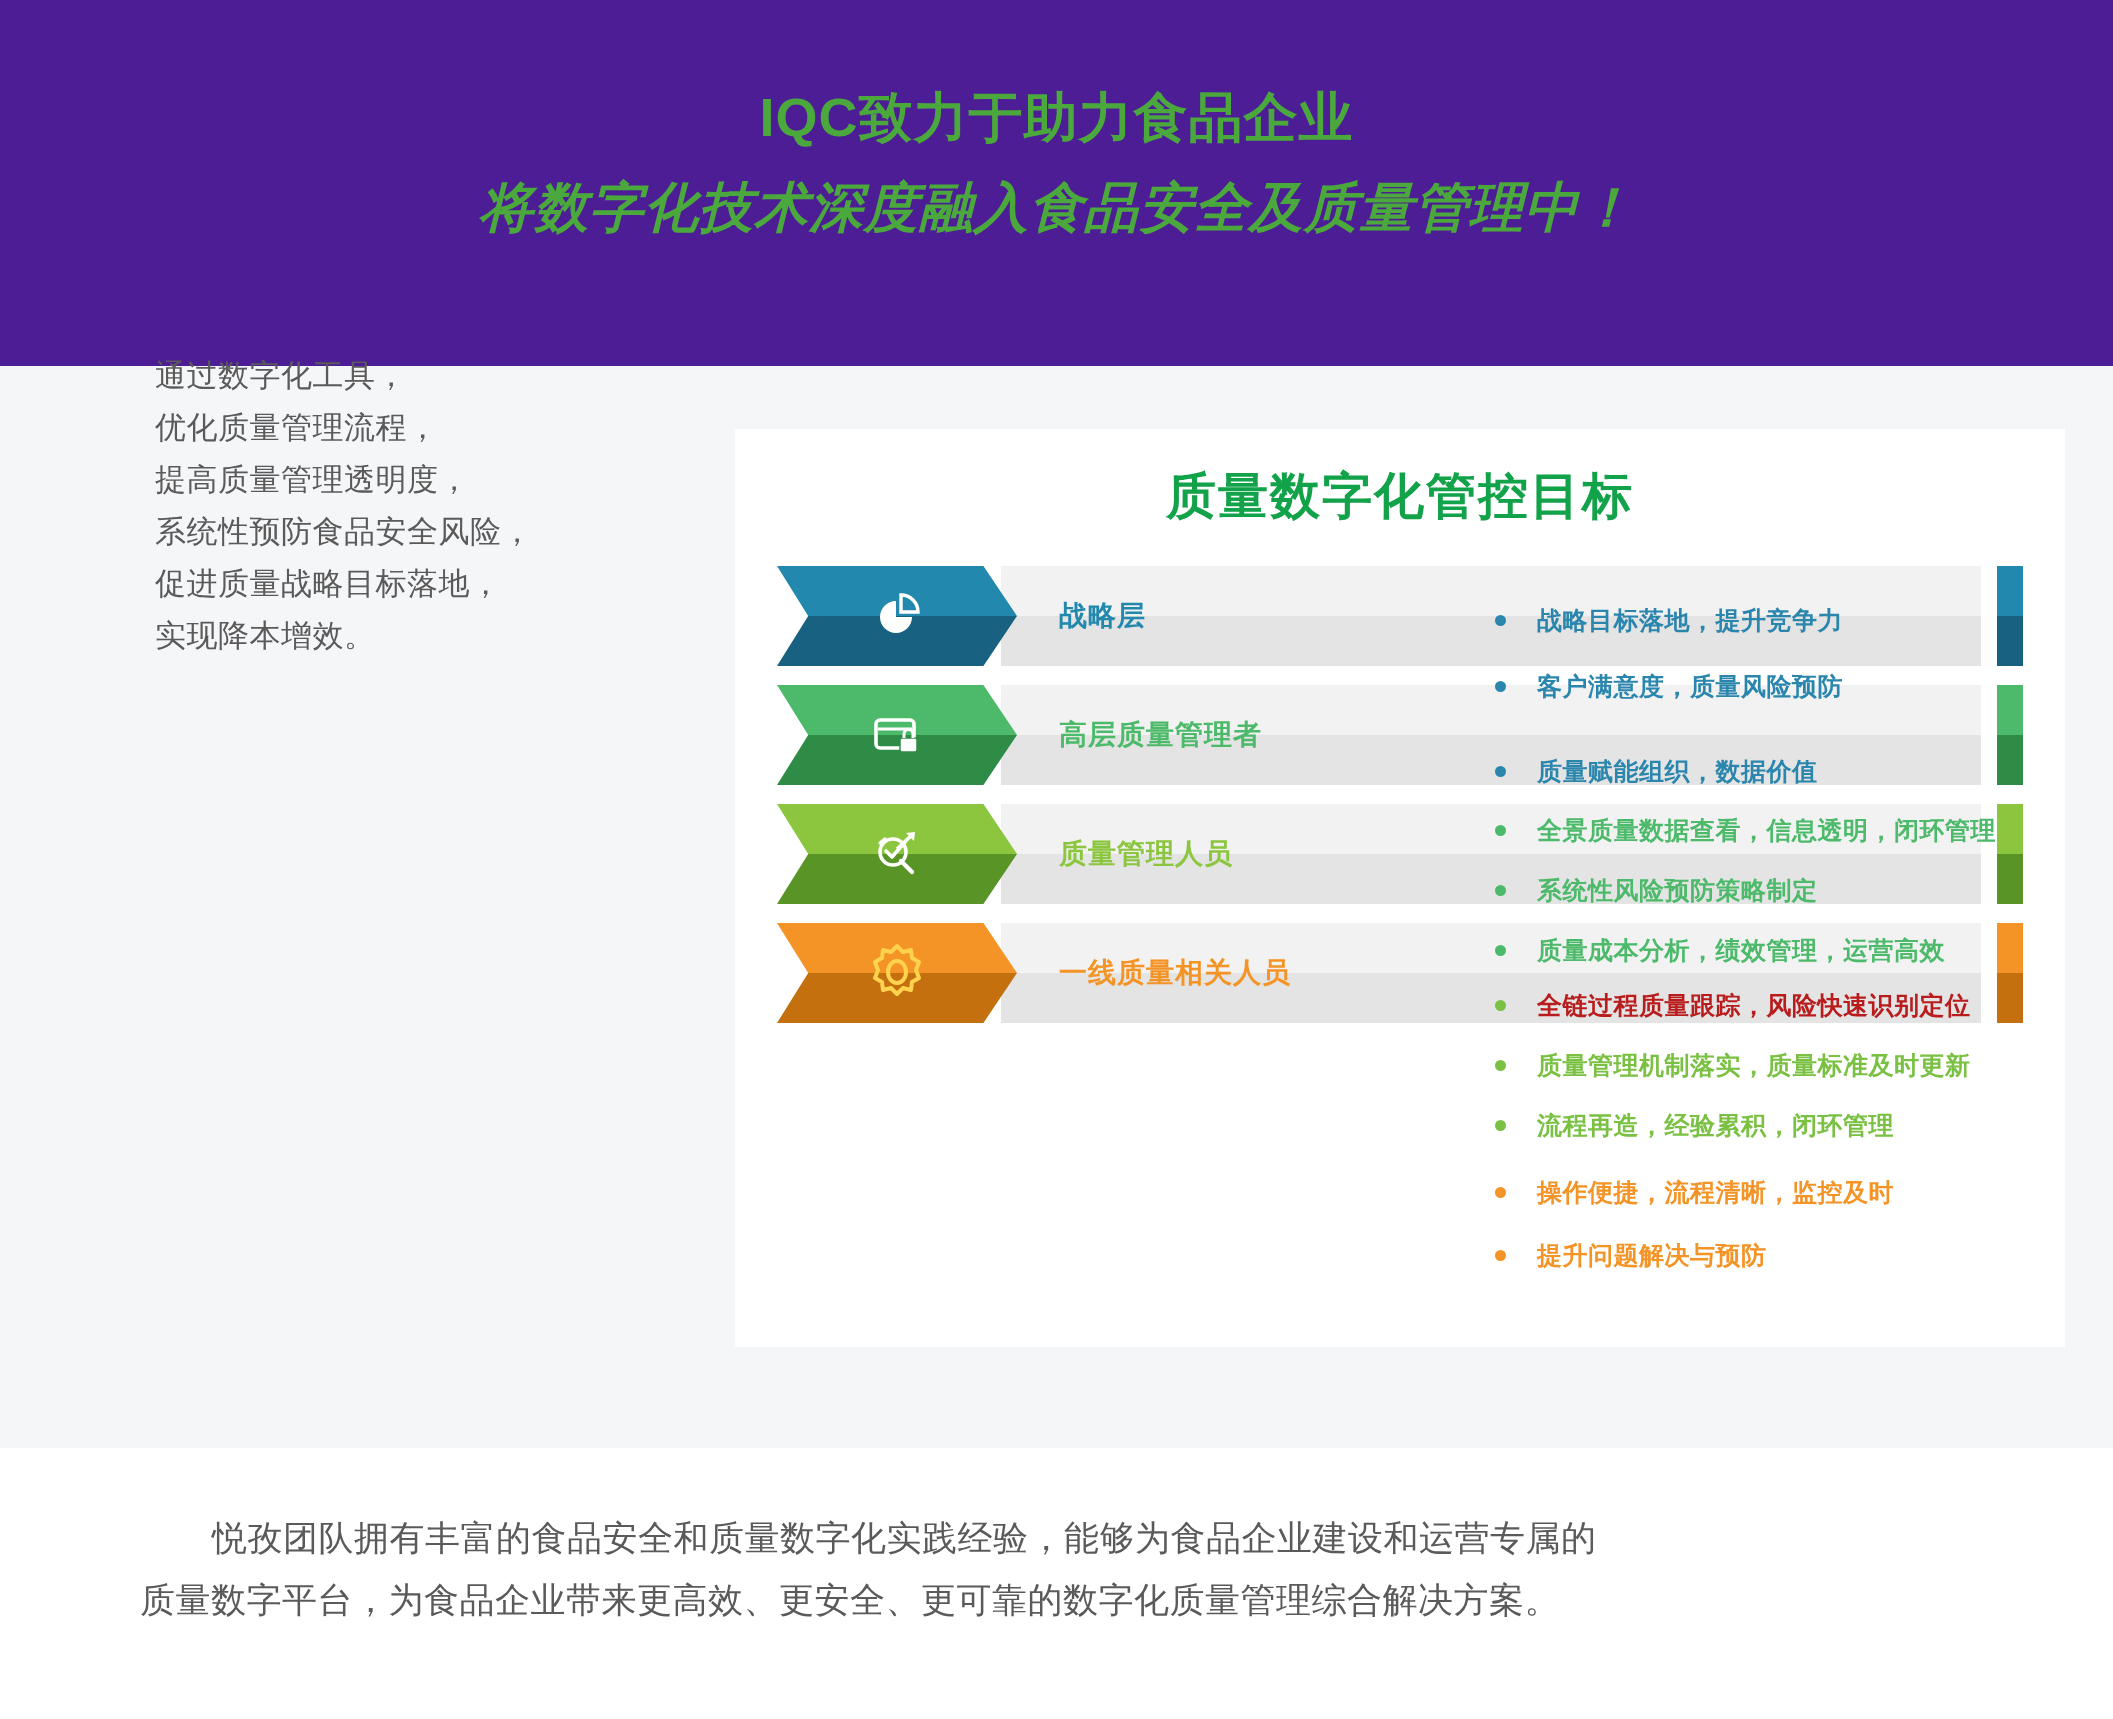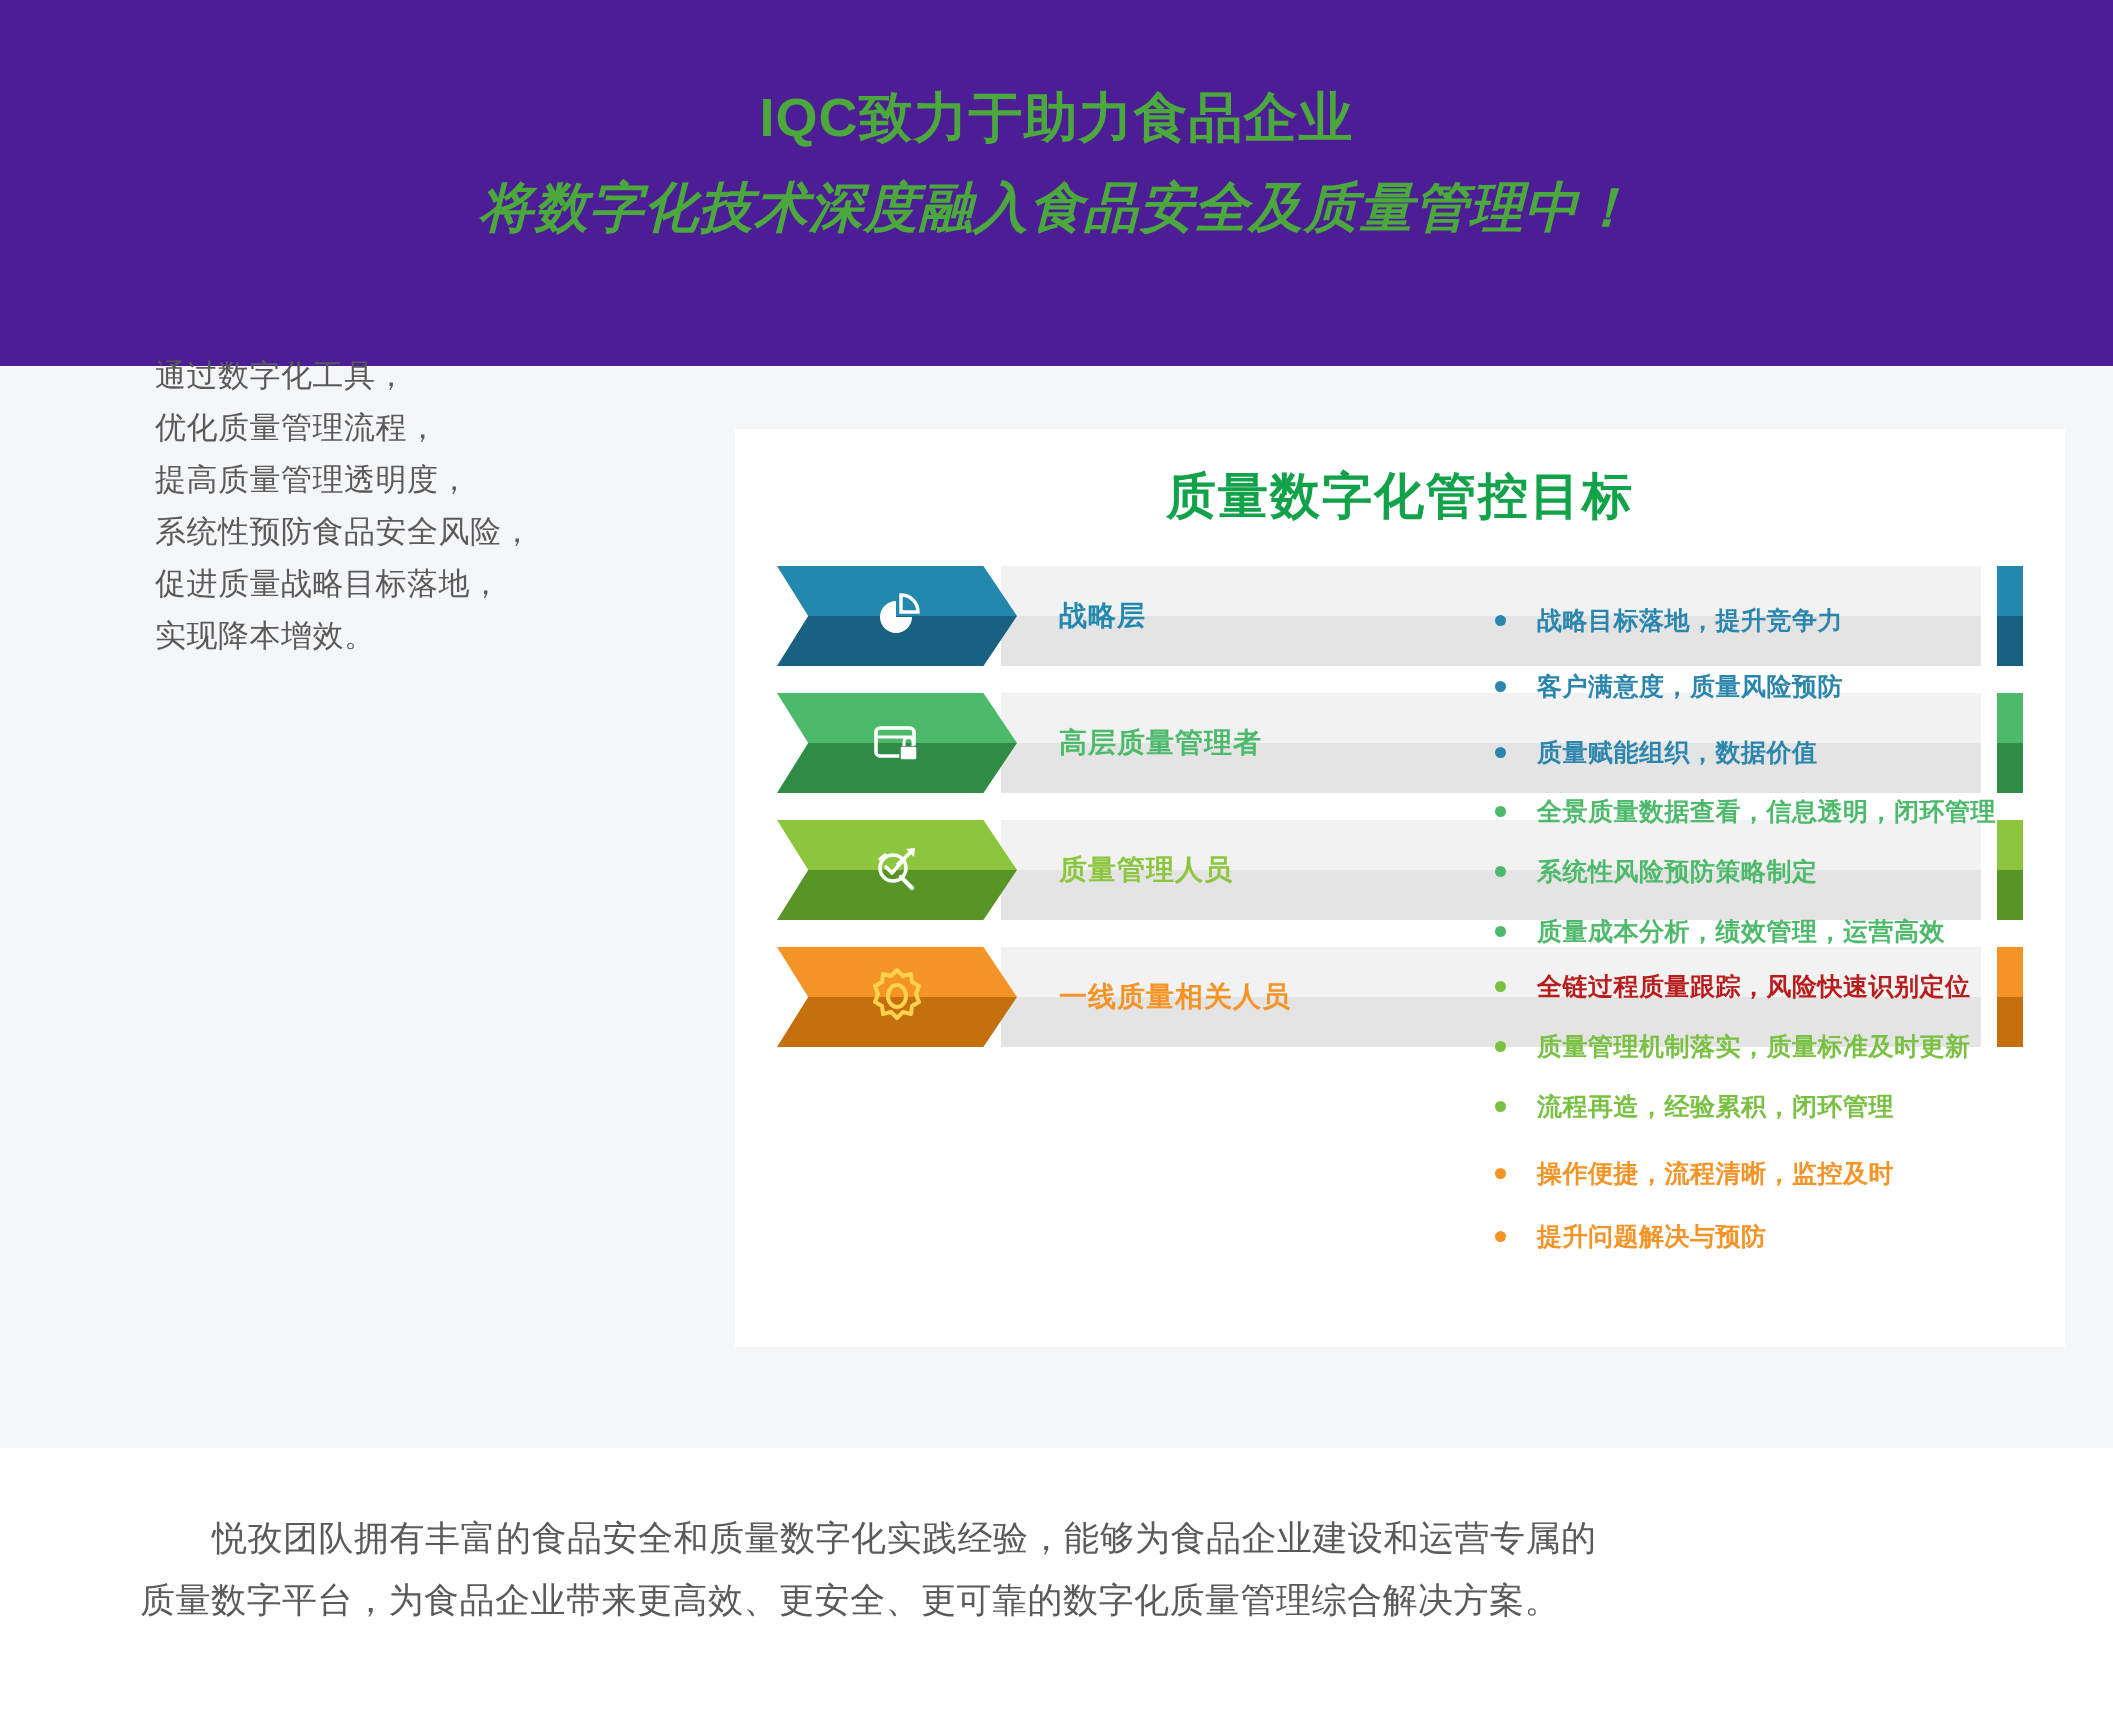--- a/index.html
+++ b/index.html
@@ -79,21 +79,21 @@
     color: #12a24a;
     letter-spacing: 2px;
     padding-top: 34px;
   }
 
   
   .rows { position: relative; margin-top: 36px; padding: 0 42px 0 42px; }
   .row {
     position: relative;
     height: 100px;
-    margin-bottom: 27px;
+    margin-bottom: 19px;
     display: flex;
     align-items: stretch;
   }
   .chev {
     position: relative;
     width: 240px;
     height: 100px;
     flex: 0 0 240px;
     clip-path: polygon(0 0, 86% 0, 100% 50%, 86% 100%, 0 100%, 13% 50%);
     display: flex;
@@ -308,21 +308,21 @@
 
   </div>
 
   <div class="bullets">
 
     <div class="bgroup" style="margin-bottom:26px">
       <div class="bitem" style="margin-bottom:33px">
         <span class="bdot" style="background:#2b86ad"></span>
         <span style="color:#2b86ad">战略目标落地，提升竞争力</span>
       </div>
-      <div class="bitem" style="margin-bottom:33px">
+      <div class="bitem" style="margin-bottom:52px">
         <span class="bdot" style="background:#2b86ad"></span>
         <span style="color:#2b86ad">客户满意度，质量风险预防</span>
       </div>
       <div class="bitem">
         <span class="bdot" style="background:#2b86ad"></span>
         <span style="color:#2b86ad">质量赋能组织，数据价值</span>
       </div>
     </div>
 
     <div class="bgroup" style="margin-bottom:22px">

